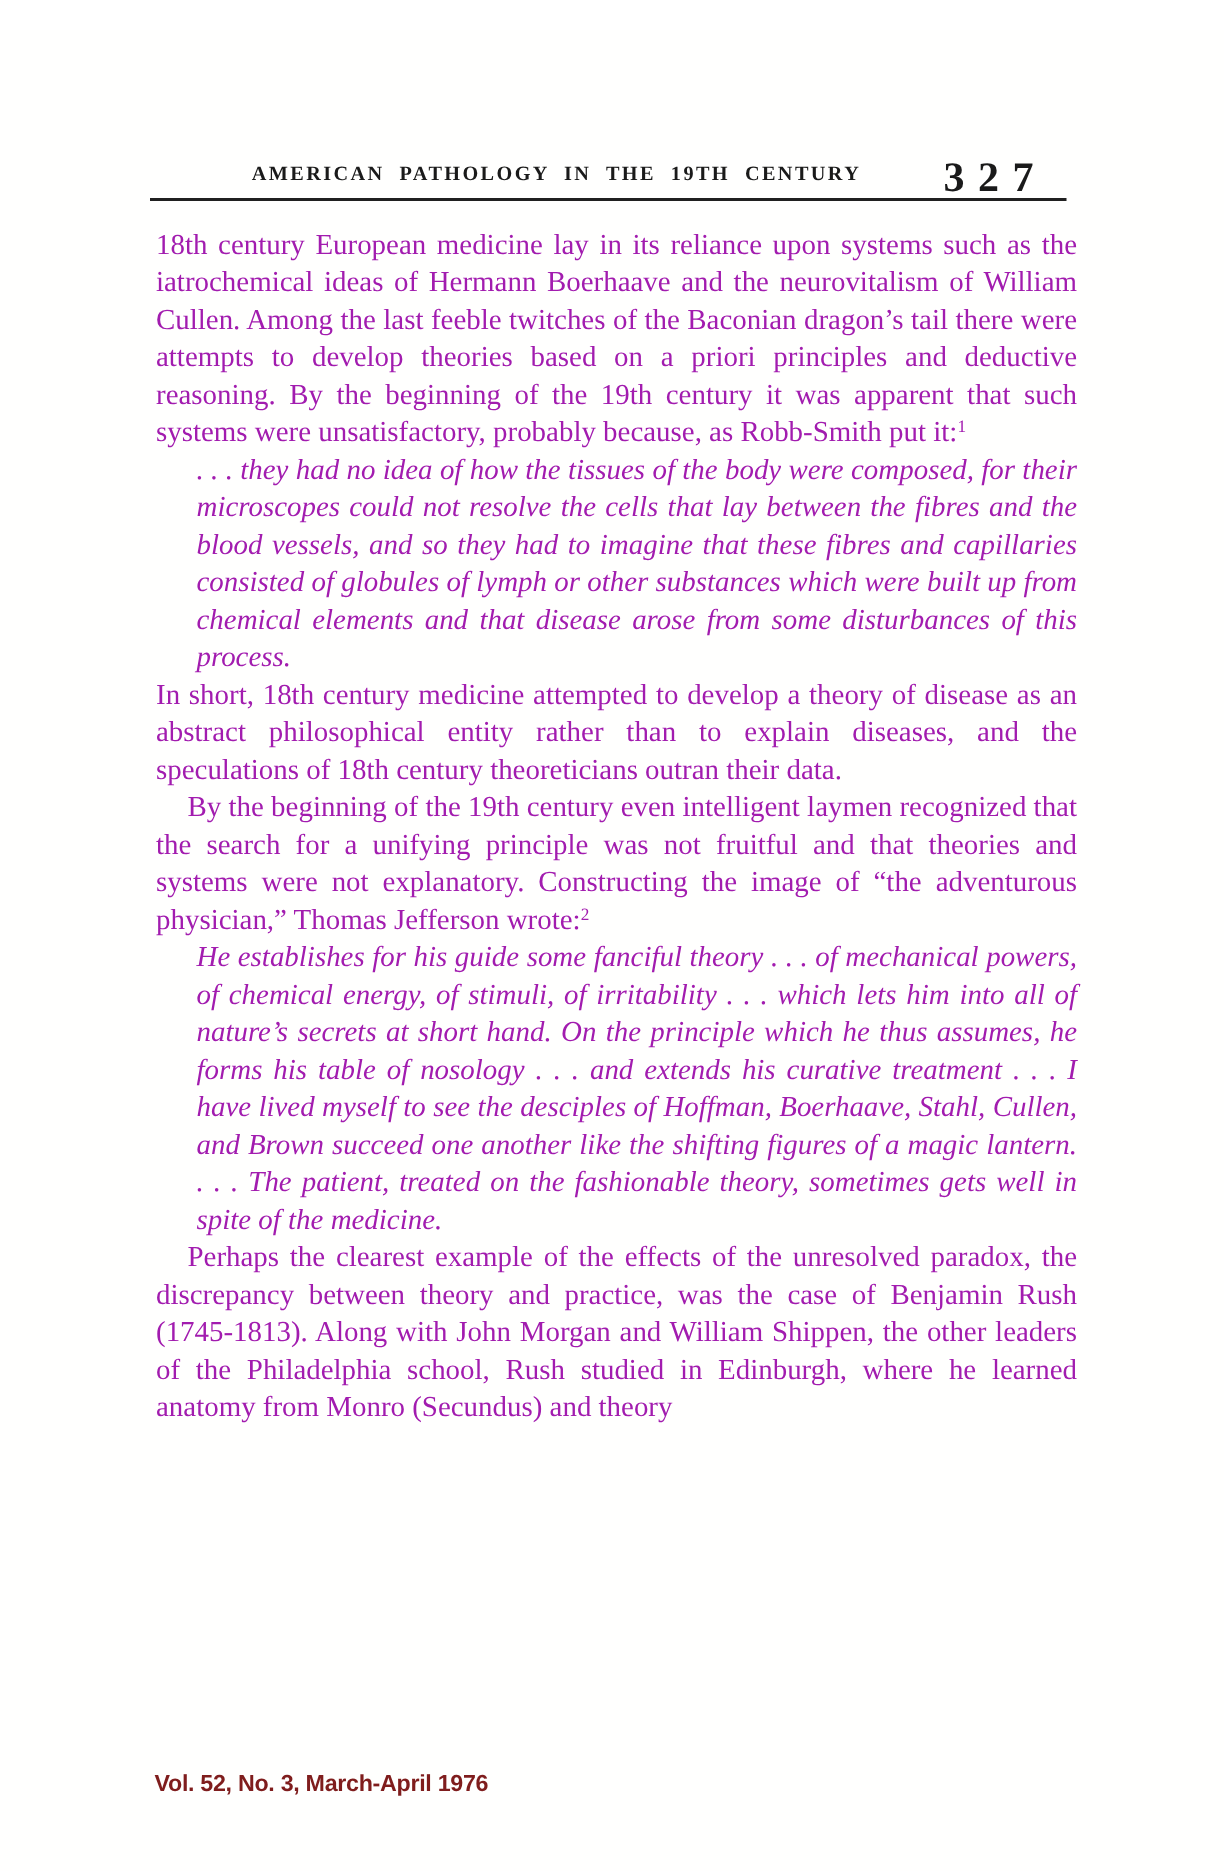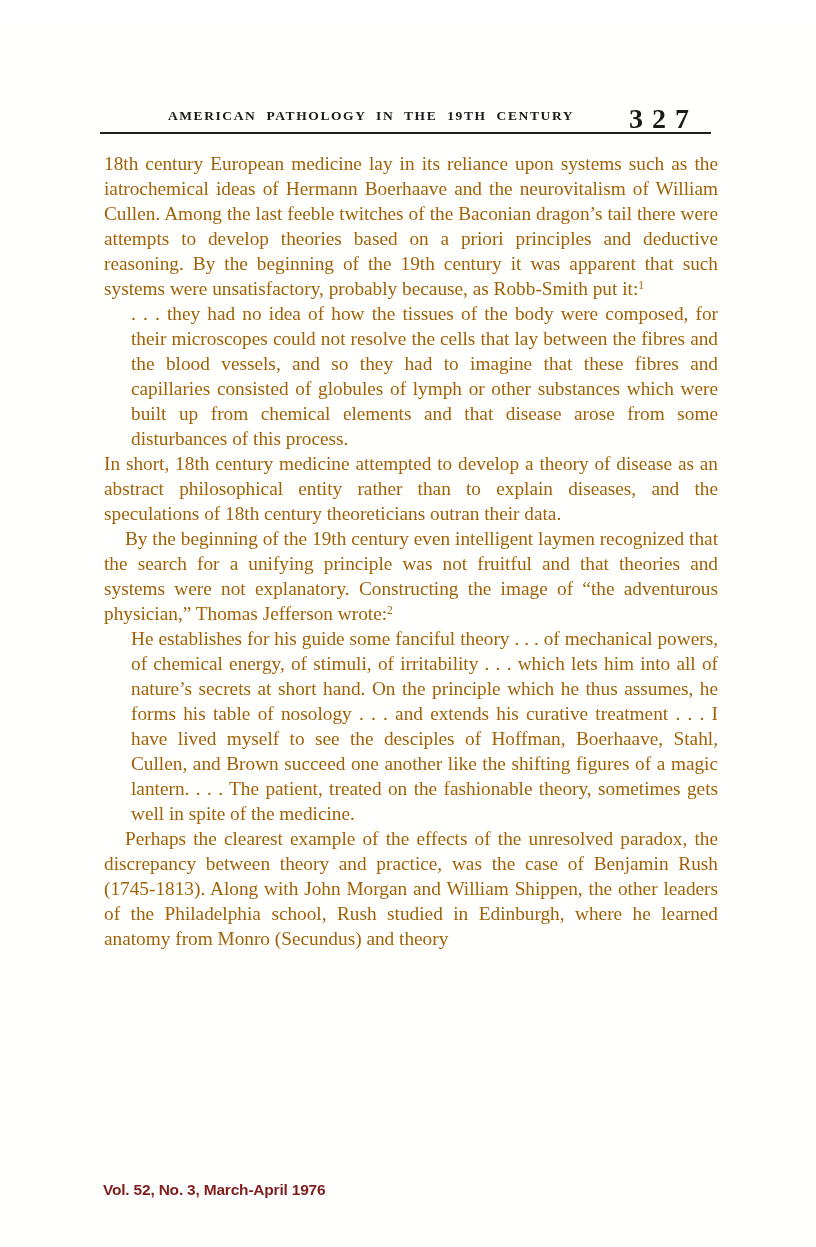--- a/index.html
+++ b/index.html
@@ -55,31 +55,32 @@
   }
 
   
   .text-block {
     position: absolute;
     left: 104px;
     top: 131px;
     width: 614px;
     font-size: 19.3px;
     line-height: 25px;
-    color: #a16207;
+    color: #a21caf;
   }
   .text-block p,
   .text-block blockquote {
     margin: 0;
     padding: 0;
     text-align: justify;
   }
   .para.indent { text-indent: 21px; }
   .quote {
     margin-left: 27px !important;
+    font-style: italic;
   }
   sup.fnref {
     font-size: 11.5px;
     line-height: 0;
     vertical-align: 6px;
     letter-spacing: 0;
   }
 
   
   .footer {

